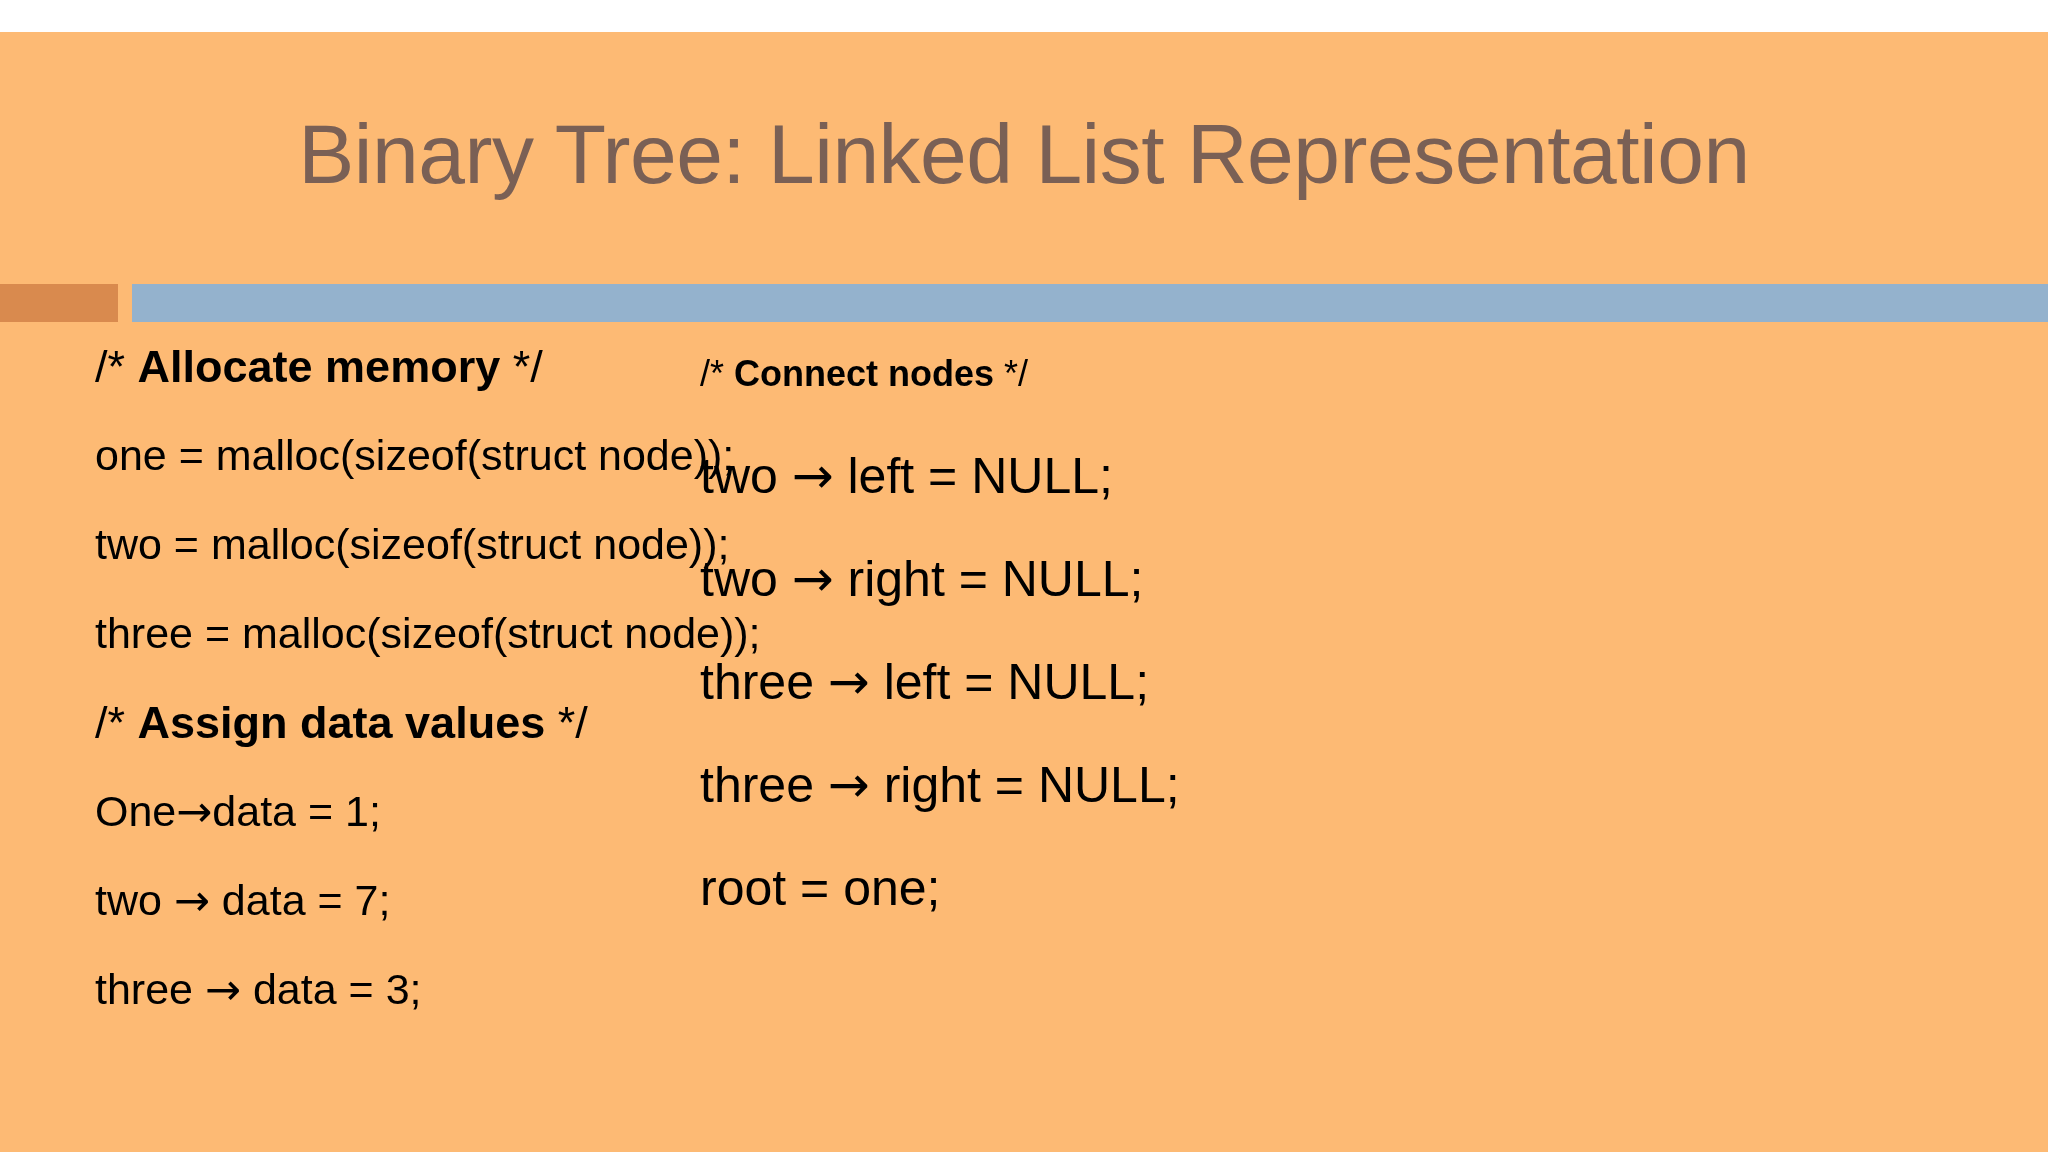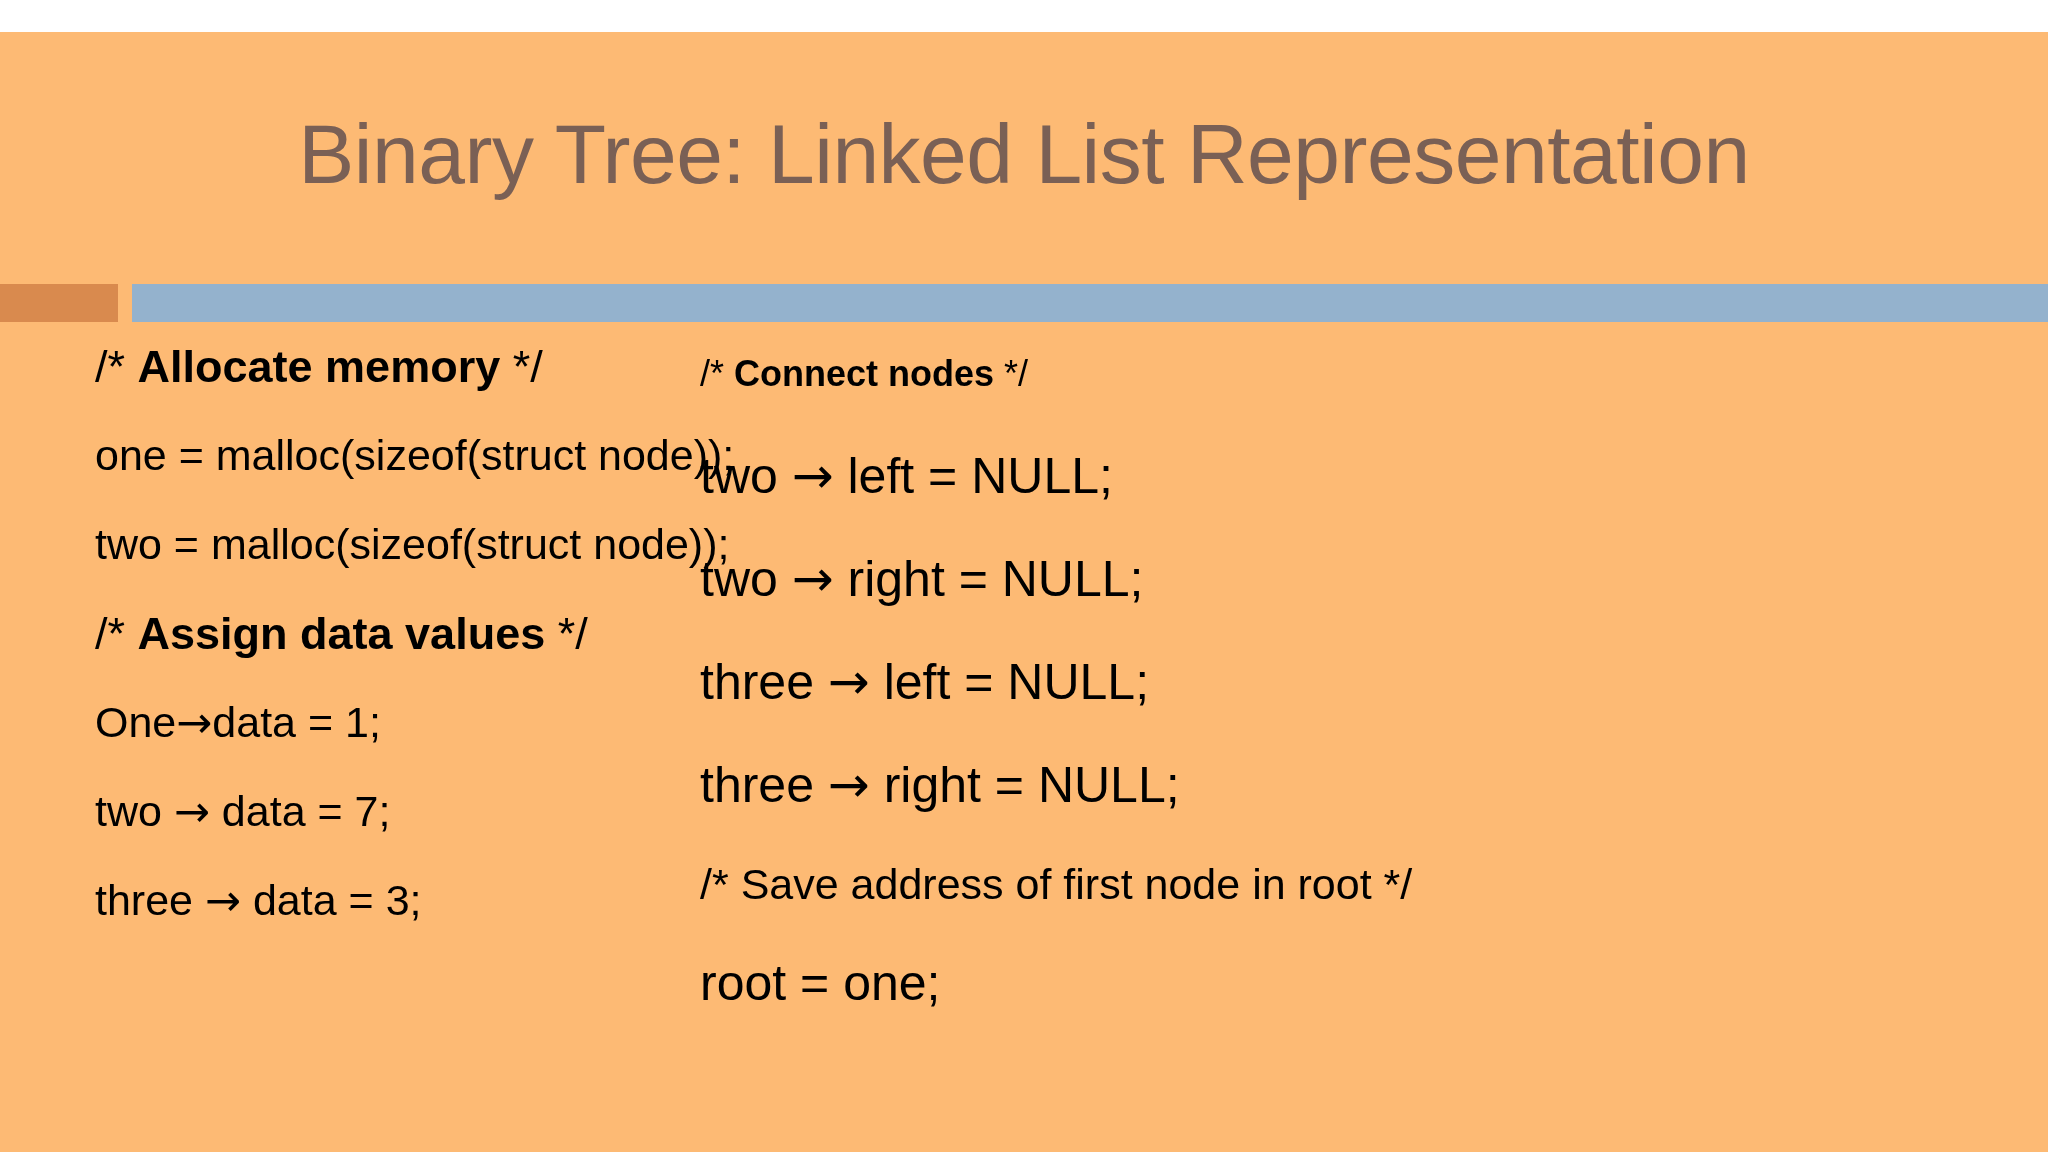--- a/index.html
+++ b/index.html
@@ -157,20 +157,21 @@
   <div class="body-area">
 
     <div class="col col-left">
 
       <div class="code-line comment-line">
         <span class="cmt-mark">/* </span><span class="cmt-text">Allocate memory</span><span class="cmt-mark"> */</span>
       </div>
 
       <div class="code-line">one = malloc(sizeof(struct node));</div>
       <div class="code-line">two = malloc(sizeof(struct node));</div>
+      <div class="code-line">three = malloc(sizeof(struct node));</div>
 
       <div class="code-line comment-line">
         <span class="cmt-mark">/* </span><span class="cmt-text">Assign data values</span><span class="cmt-mark"> */</span>
       </div>
 
       <div class="code-line">
         <span>One</span><span class="arrow-glyph">→</span><span>data = 1;</span>
       </div>
 
       <div class="code-line">
@@ -199,20 +200,19 @@
       </div>
 
       <div class="code-line">
         <span>three </span><span class="arrow-glyph">→</span><span> left = NULL;</span>
       </div>
 
       <div class="code-line">
         <span>three </span><span class="arrow-glyph">→</span><span> right = NULL;</span>
       </div>
 
-      <div class="code-line small-comment">/* Save address of first node in root */</div>
 
       <div class="code-line">root = one;</div>
 
     </div>
 
   </div>
 </div>
 
 </body></html>

